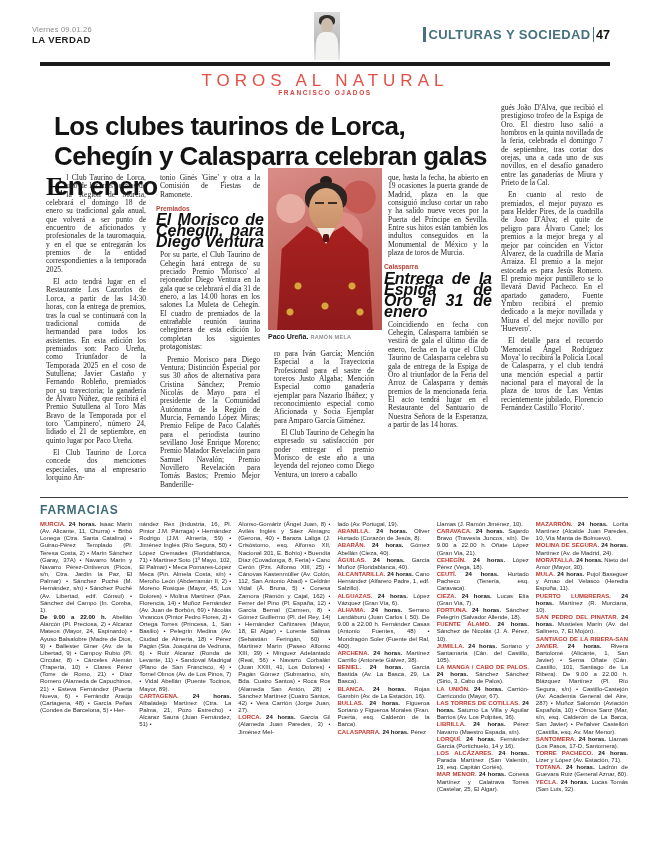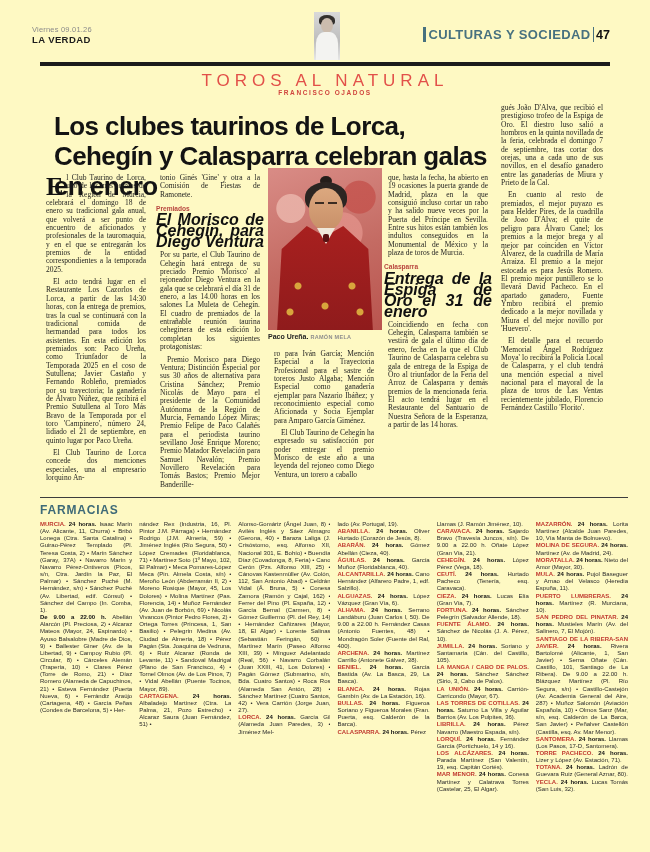--- a/index.html
+++ b/index.html
@@ -1,16 +1,16 @@
 <!DOCTYPE html>
 <html><head>
 <meta charset="utf-8">
 <style>
   html,body{margin:0;padding:0;background:#e9e9e9;}
-  .page{position:relative;width:650px;height:852px;background:#fef9c3;margin:0 auto;overflow:hidden;
+  .page{position:relative;width:650px;height:852px;background:#ffffff;margin:0 auto;overflow:hidden;
         font-family:"Liberation Serif",serif;-webkit-font-smoothing:antialiased;}
   
   .dateline{position:absolute;left:32px;top:25px;}
   .date{font-family:"Liberation Sans",sans-serif;font-size:7.5px;color:#8a8a8a;letter-spacing:.2px;}
   .paper{font-family:"Liberation Sans",sans-serif;font-size:9.5px;font-weight:bold;color:#1d1d1d;letter-spacing:.4px;}
   .section-block{position:absolute;right:40px;top:27px;display:flex;align-items:center;gap:2px;}
   .sec-bar{width:3px;height:15px;background:#47717f;}
   .sec-bar2{width:1.5px;height:15px;background:#47717f;}
   .section-title{font-family:"Liberation Sans",sans-serif;font-size:13px;font-weight:bold;color:#47717f;letter-spacing:.4px;}
   .pageno{font-family:"Liberation Sans",sans-serif;font-size:12.5px;font-weight:bold;color:#111;}
@@ -145,21 +145,21 @@
     </div>
   <div class="art-col c4">
       <p class="noindent">que, hasta la fecha, ha abierto en 19 ocasiones la puerta grande de Madrid, plaza en la que consiguió incluso cortar un rabo y ha salido nueve veces por la Puerta del Príncipe en Sevilla. Entre sus hitos están también los indultos conseguidos en la Monumental de México y la plaza de toros de Murcia.</p>
       <div class="kicker">Calasparra</div>
       <div class="subhead">Entrega de la Espiga de Oro el 31 de enero</div>
       <p class="noindent">Coincidiendo en fecha con Cehegín, Calasparra también se vestirá de gala el último día de enero, fecha en la que el Club Taurino de Calasparra celebra su gala de entrega de la Espiga de Oro al triunfador de la Feria del Arroz de Calasparra y demás premios de la mencionada feria. El acto tendrá lugar en el Restaurante del Santuario de Nuestra Señora de la Esperanza, a partir de las 14 horas.</p>
     </div>
   <div class="art-col c5">
       <p class="noindent">gués João D'Alva, que recibió el prestigioso trofeo de la Espiga de Oro. El diestro luso salió a hombros en la quinta novillada de la feria, celebrada el domingo 7 de septiembre, tras cortar dos orejas, una a cada uno de sus novillos, en el desafío ganadero entre las ganaderías de Miura y Prieto de la Cal.</p>
       <p>En cuanto al resto de premiados, el mejor puyazo es para Helder Pires, de la cuadrilla de Joao D'Alva; el quite de peligro para Álvaro Canel; los premios a la mejor brega y al mejor par coinciden en Víctor Álvarez, de la cuadrilla de María Arraiza. El premio a la mejor estocada es para Jesús Romero. El premio mejor puntillero se lo llevará David Pacheco. En el apartado ganadero, Fuente Ymbro recibirá el premio dedicado a la mejor novillada y Miura el del mejor novillo por 'Huevero'.</p>
-      <p>El detalle para el recuerdo 'Memorial Ángel Rodríguez Moya' lo recibirá la Policía Local de Calasparra, y el club tendrá una mención especial a nivel nacional para el mayoral de la plaza de toros de Las Ventas recientemente jubilado, Florencio Fernández Castillo 'Florito'.</p>
+      <p>El detalle para el recuerdo 'Memorial Ángel Rodríguez Moya' lo recibirá la Policía Local de Calasparra, y el club tendrá una mención especial a partir nacional para el mayoral de la plaza de toros de Las Ventas recientemente jubilado, Florencio Fernández Castillo 'Florito'.</p>
     </div>
 
   <div class="rule-thin"></div>
   <div class="farm-title">FARMACIAS</div>
   <div class="farm-grid">
     <div class="farm-col">
         <p><b class="city">MURCIA. </b><b class="hrs">24 horas. </b>Isaac Marín (Av. Alicante, 11, Churra) • Bribó Lonega (Ctra. Santa Catalina) • Guirao-Pérez Templado (Pl. Teresa Costa, 2) • Marín Sánchez (Garay, 37A) • Navarro Marín y Navarro Pérez-Ontiveros (Picos, s/n, Ctra. Jardín la Paz, El Palmar) • Sánchez Puché (M. Hernández, s/n) • Sánchez Puché (Av. Libertad, edif. Cónsul) • Sánchez del Campo (In. Comba, 1).</p>
         <p><b class="hrs">De 9.00 a 22.00 h. </b>Abellán Alarcón (Pl. Preciosa, 2) • Alcaraz Mateos (Mayor, 24, Espinardo) • Ayuso Balsalobre (Madre de Dios, 9) • Ballester Giner (Av. de la Libertad, 9) • Campoy Rubio (Pl. Circular, 8) • Cárceles Alemán (Trapería, 10) • Clares Pérez (Torre de Romo, 21) • Díaz Romero (Alameda de Capuchinos, 21) • Esteva Fernández (Puerta Nueva, 6) • Ferrándiz Araújo (Cartagena, 48) • García Peñas (Condes de Barcelona, 5) • Her-</p>
       </div>
     <div class="farm-col">

